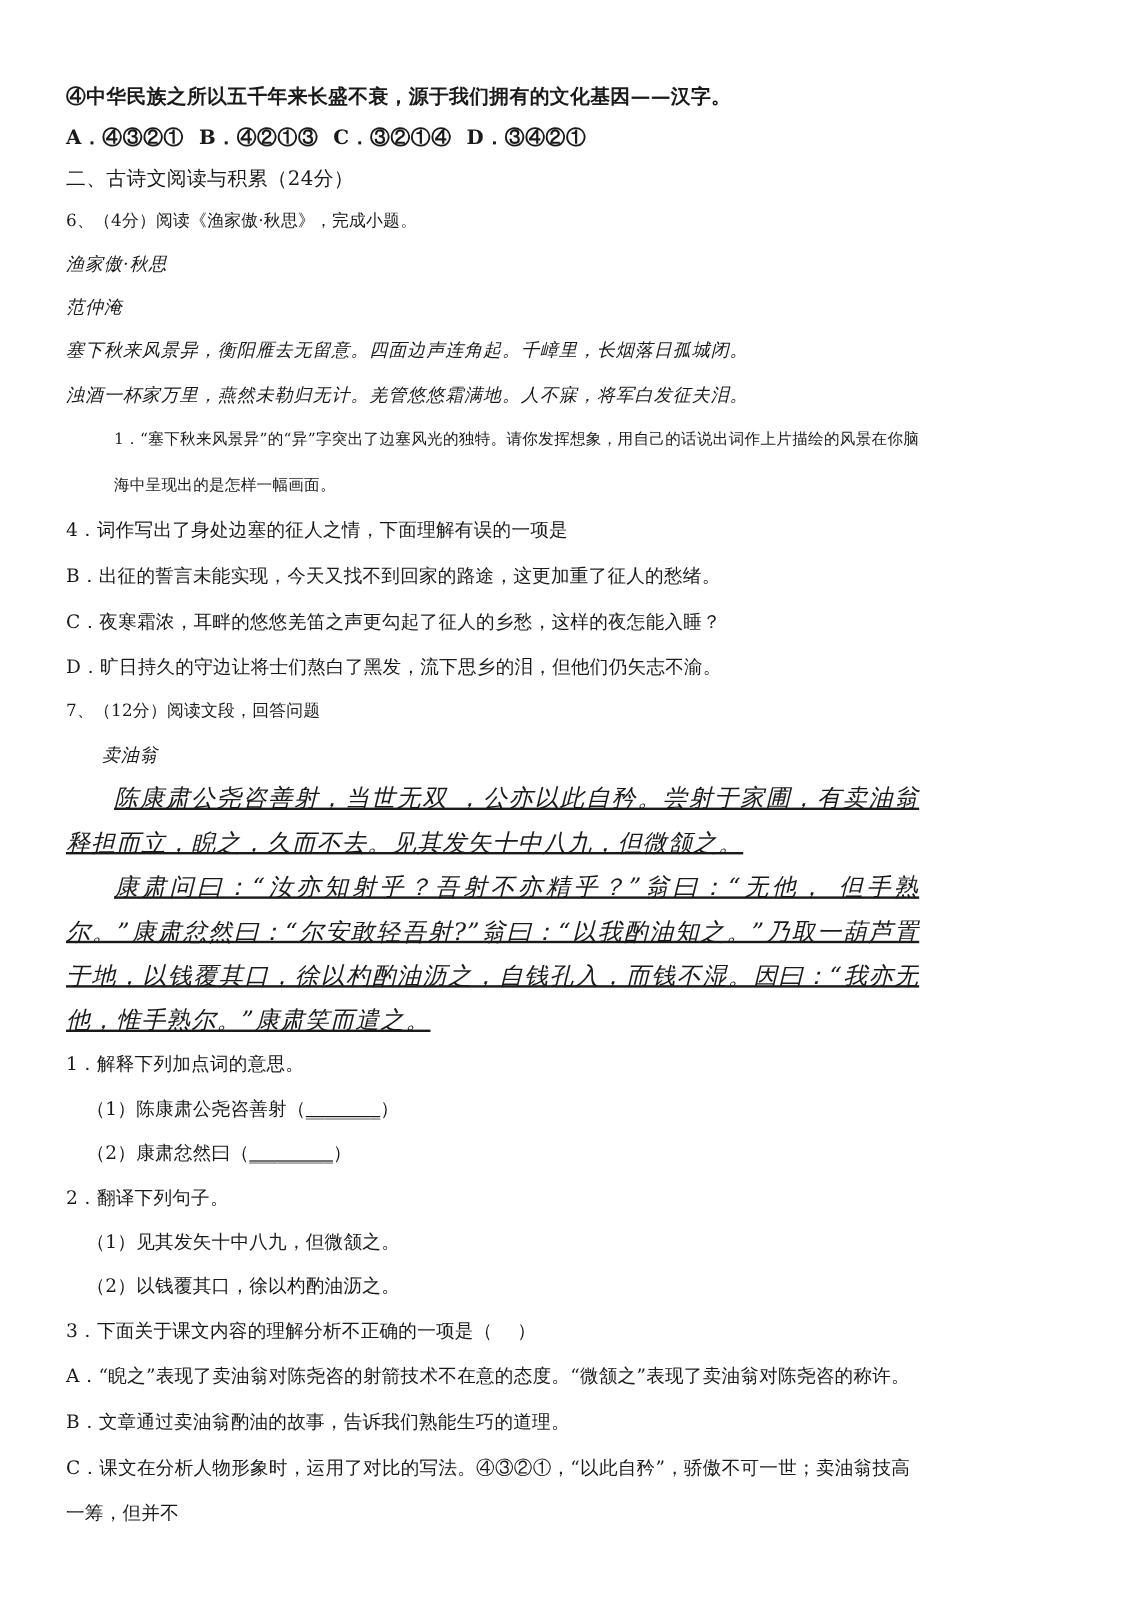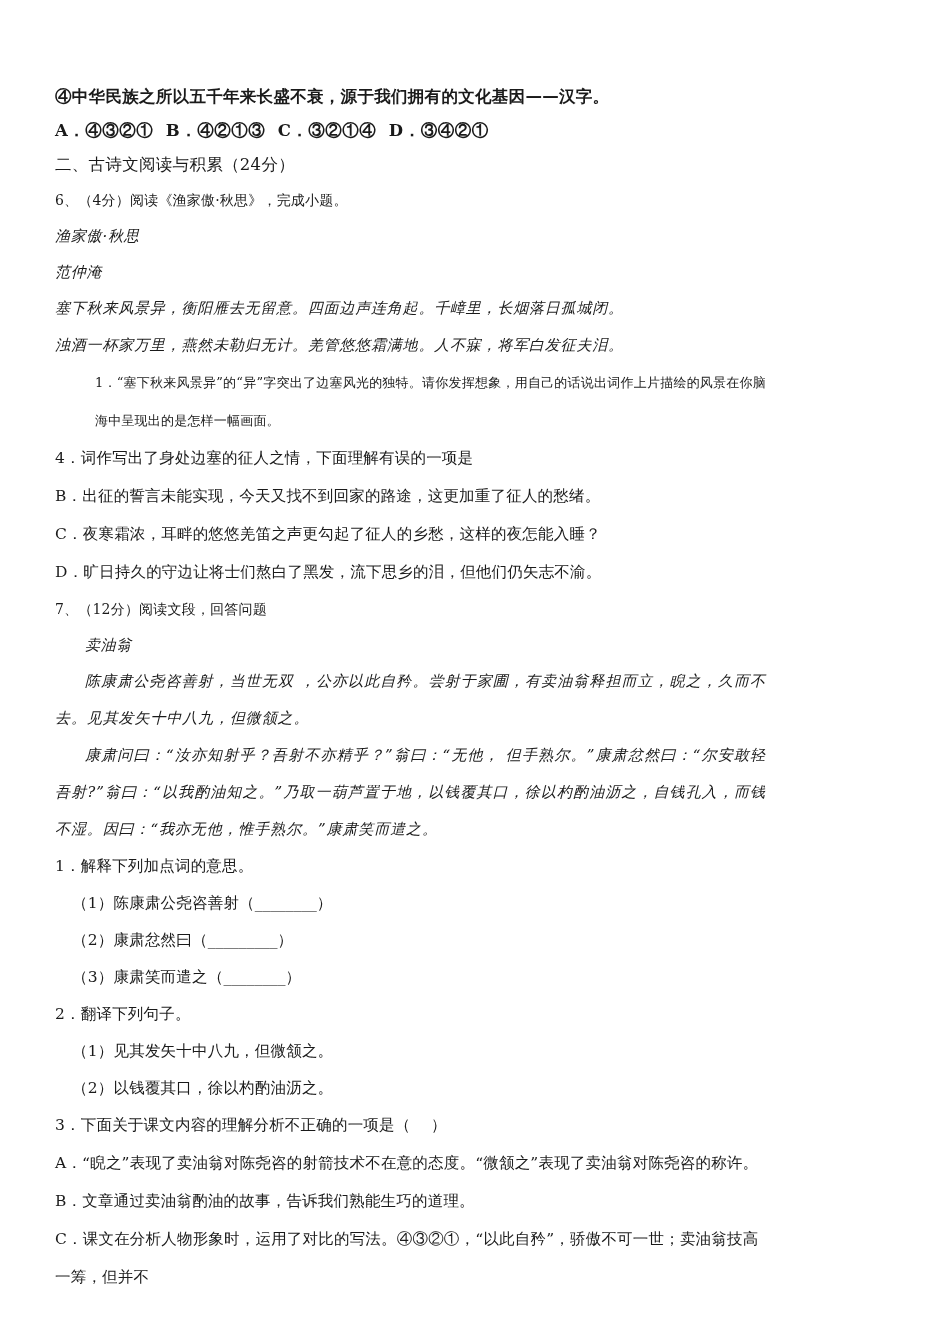--- a/index.html
+++ b/index.html
@@ -14,21 +14,21 @@
     overflow: hidden;
     font-family: "DejaVu Serif", "Liberation Serif", serif;
     color: #1a1a1a;
     -webkit-font-smoothing: antialiased;
   }
   .page {
     position: relative;
     width: 794px;
     height: 1344px;
     box-sizing: border-box;
-    padding: 80px 28px 0 55px;
+    padding: 64px 28px 0 55px;
   }
   
   .line {
     font-size: 15.5px;
     line-height: 38px;
     letter-spacing: 0.2px;
     white-space: pre-wrap;
     text-align: left;
   }
   
@@ -101,30 +101,32 @@
     font-size: 13px;
     line-height: 38px;
     letter-spacing: 0.2px;
     text-align: justify;
     text-justify: inter-ideograph;
     margin-left: 40px;
   }
   .kai-wrap {
     font-family: "DejaVu Serif", "Liberation Serif", serif;
     font-style: italic;
-    font-size: 15px;
+    font-size: 20px;
     line-height: 37px;
     letter-spacing: 0.9px;
     text-align: justify;
     text-justify: inter-ideograph;
     text-indent: 2em;
+    text-decoration: underline;
   }
   .indent1 { text-indent: 1.1em; }
   .indent2 { text-indent: 2em; }
   .blank-ul {
+    text-decoration: underline;
     letter-spacing: 0;
   }
 </style>
 </head>
 <body>
 
 <div class="page">
 
   <div class="line stmt">④中华民族之所以五千年来长盛不衰，源于我们拥有的文化基因——汉字。</div>
 
@@ -151,21 +153,20 @@
   <div class="kai indent2">卖油翁</div>
   <div class="kai-wrap">陈康肃公尧咨善射，当世无双 ，公亦以此自矜。尝射于家圃，有卖油翁释担而立，睨之，久而不去。见其发矢十中八九，但微颔之。</div>
   <div class="kai-wrap">康肃问曰：“汝亦知射乎？吾射不亦精乎？”翁曰：“无他， 但手熟尔。”康肃忿然曰：“尔安敢轻吾射?”翁曰：“以我酌油知之。”乃取一葫芦置于地，以钱覆其口，徐以杓酌油沥之，自钱孔入，而钱不湿。因曰：“我亦无他，惟手熟尔。”康肃笑而遣之。</div>
 
   <div class="subq">1．解释下列加点词的意思。</div>
 
   <div class="subq indent1"><span>（1）陈康肃公尧咨善射（</span><span class="blank-ul">________</span><span>）</span></div>
 
   <div class="subq indent1"><span>（2）康肃忿然曰（</span><span class="blank-ul">_________</span><span>）</span></div>
 
-  <div class="subq indent1"><span>（3）康肃笑而遣之（</span><span class="blank-ul">________</span><span>）</span></div>
 
   <div class="subq">2．翻译下列句子。</div>
   <div class="subq indent1">（1）见其发矢十中八九，但微颔之。</div>
   <div class="subq indent1">（2）以钱覆其口，徐以杓酌油沥之。</div>
 
   <div class="subq">3．下面关于课文内容的理解分析不正确的一项是（    ）</div>
   <div class="choice">A．“睨之”表现了卖油翁对陈尧咨的射箭技术不在意的态度。“微颔之”表现了卖油翁对陈尧咨的称许。</div>
   <div class="choice">B．文章通过卖油翁酌油的故事，告诉我们熟能生巧的道理。</div>
   <div class="choice">C．课文在分析人物形象时，运用了对比的写法。④③②①，“以此自矜”，骄傲不可一世；卖油翁技高一筹，但并不</div>
 

